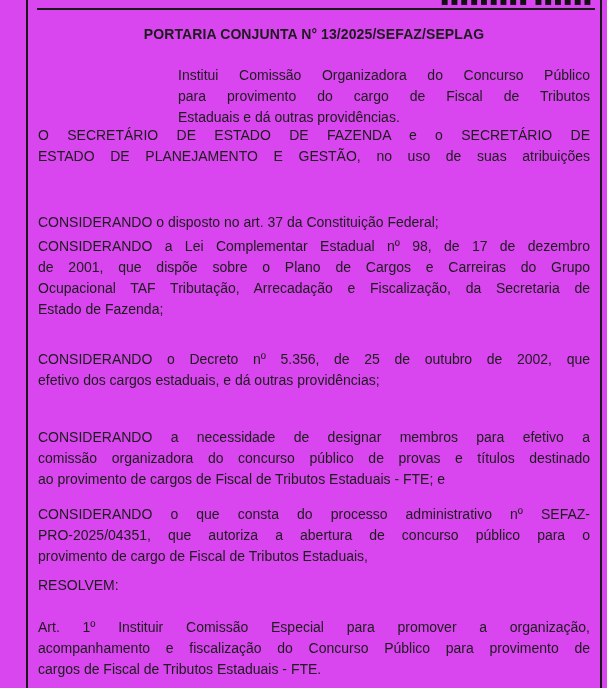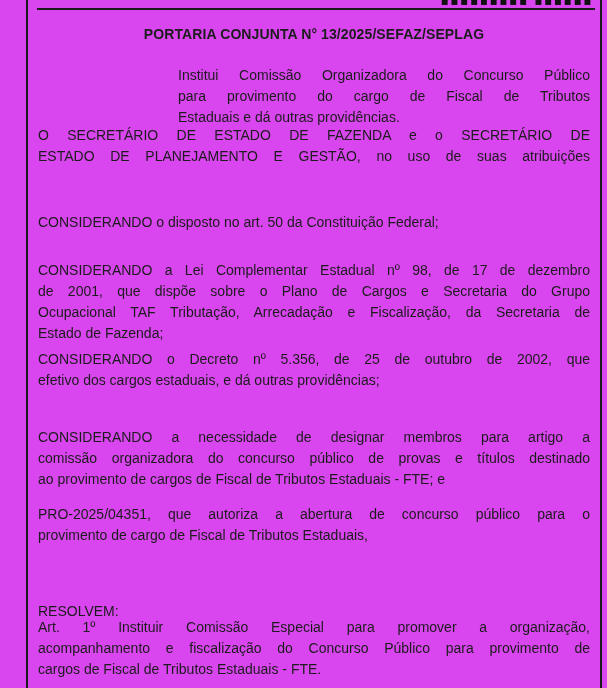--- a/index.html
+++ b/index.html
@@ -65,25 +65,25 @@
     width: 412px;
   }
   .jline { text-align: justify; text-align-last: justify; }
   .jlast { text-align: center; text-align-last: left; }
 
   
   .b-title    { top: 24px; }
   .b-epigraph { top: 65px; }
   .b-p1 { top: 125px; }
   .b-p2 { top: 212px; }
-  .b-p3 { top: 260px; }
+  .b-p3 { top: 236px; }
   .b-p4 { top: 349px; }
   .b-p5 { top: 427px; }
   .b-p6 { top: 504px; }
-  .b-p7 { top: 601px; }
+  .b-p7 { top: 575px; }
   .b-p8 { top: 617px; }
 </style>
 </head>
 <body>
 
 <div class="page">
 
   <div class="vline vline-left"></div>
   <div class="vline vline-right"></div>
 
@@ -104,42 +104,43 @@
         <div class="jlast">Estaduais e dá outras providências.</div>
       </div>
     </div>
 
     <div class="block b-p1">
       <div class="jline">O SECRETÁRIO DE ESTADO DE FAZENDA e o SECRETÁRIO DE</div>
       <div class="jline">ESTADO DE PLANEJAMENTO E GESTÃO, no uso de suas atribuições</div>
     </div>
 
     <div class="block b-p2">
-      <div class="jlast">CONSIDERANDO o disposto no art. 50 da Constituição Federal;</div>
+      <div class="jlast">CONSIDERANDO o disposto no art. 37 da Constituição Federal;</div>
     </div>
 
     <div class="block b-p3">
       <div class="jline">CONSIDERANDO a Lei Complementar Estadual nº 98, de 17 de dezembro</div>
-      <div class="jline">de 2001, que dispõe sobre o Plano de Cargos e Secretaria do Grupo</div>
+      <div class="jline">de 2001, que dispõe sobre o Plano de Cargos e Carreiras do Grupo</div>
       <div class="jline">Ocupacional TAF Tributação, Arrecadação e Fiscalização, da Secretaria de</div>
       <div class="jlast">Estado de Fazenda;</div>
     </div>
 
     <div class="block b-p4">
       <div class="jline">CONSIDERANDO o Decreto nº 5.356, de 25 de outubro de 2002, que</div>
       <div class="jlast">efetivo dos cargos estaduais, e dá outras providências;</div>
     </div>
 
     <div class="block b-p5">
-      <div class="jline">CONSIDERANDO a necessidade de designar membros para artigo a</div>
+      <div class="jline">CONSIDERANDO a necessidade de designar membros para efetivo a</div>
       <div class="jline">comissão organizadora do concurso público de provas e títulos destinado</div>
       <div class="jlast">ao provimento de cargos de Fiscal de Tributos Estaduais - FTE; e</div>
     </div>
 
     <div class="block b-p6">
+      <div class="jline">CONSIDERANDO o que consta do processo administrativo nº SEFAZ-</div>
       <div class="jline">PRO-2025/04351, que autoriza a abertura de concurso público para o</div>
       <div class="jlast">provimento de cargo de Fiscal de Tributos Estaduais,</div>
     </div>
 
     <div class="block b-p7">
       <div class="jlast">RESOLVEM:</div>
     </div>
 
     <div class="block b-p8">
       <div class="jline">Art. 1º Instituir Comissão Especial para promover a organização,</div>

